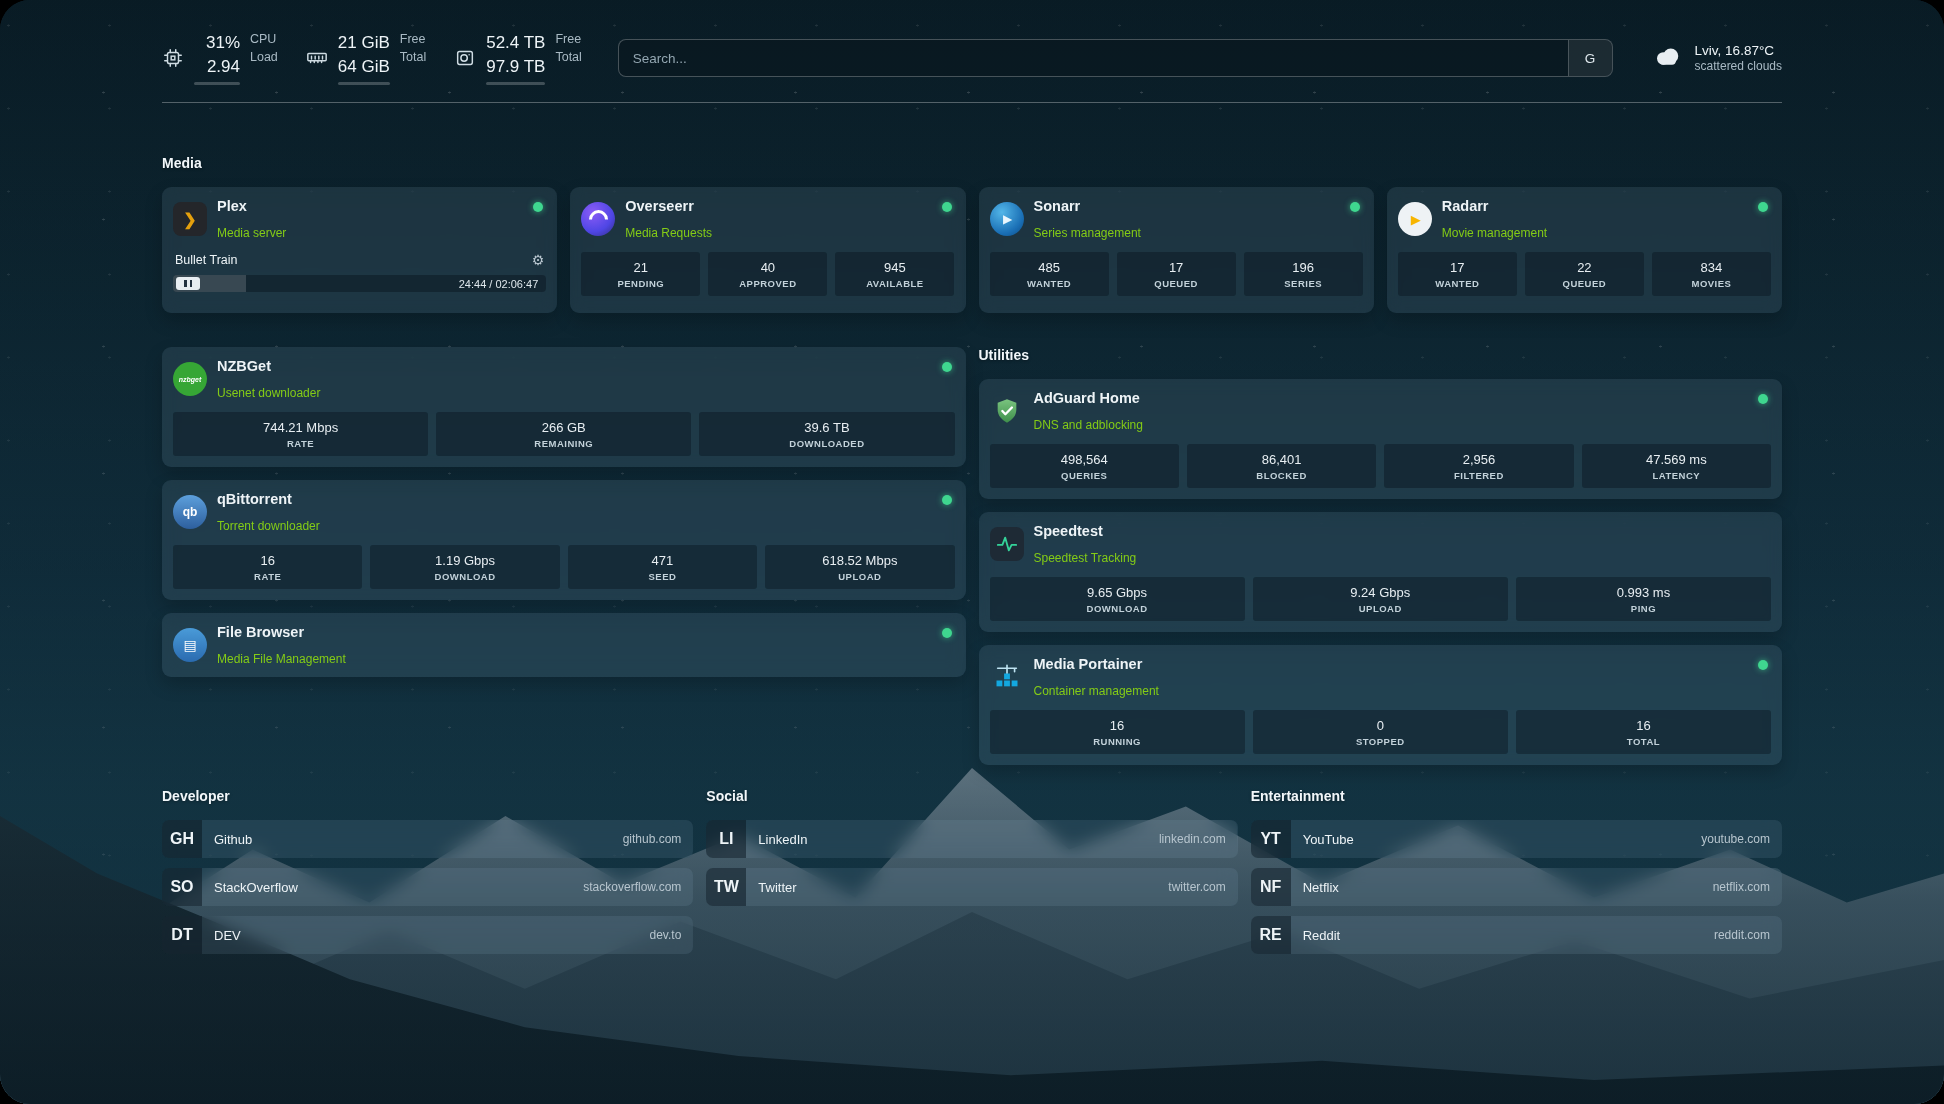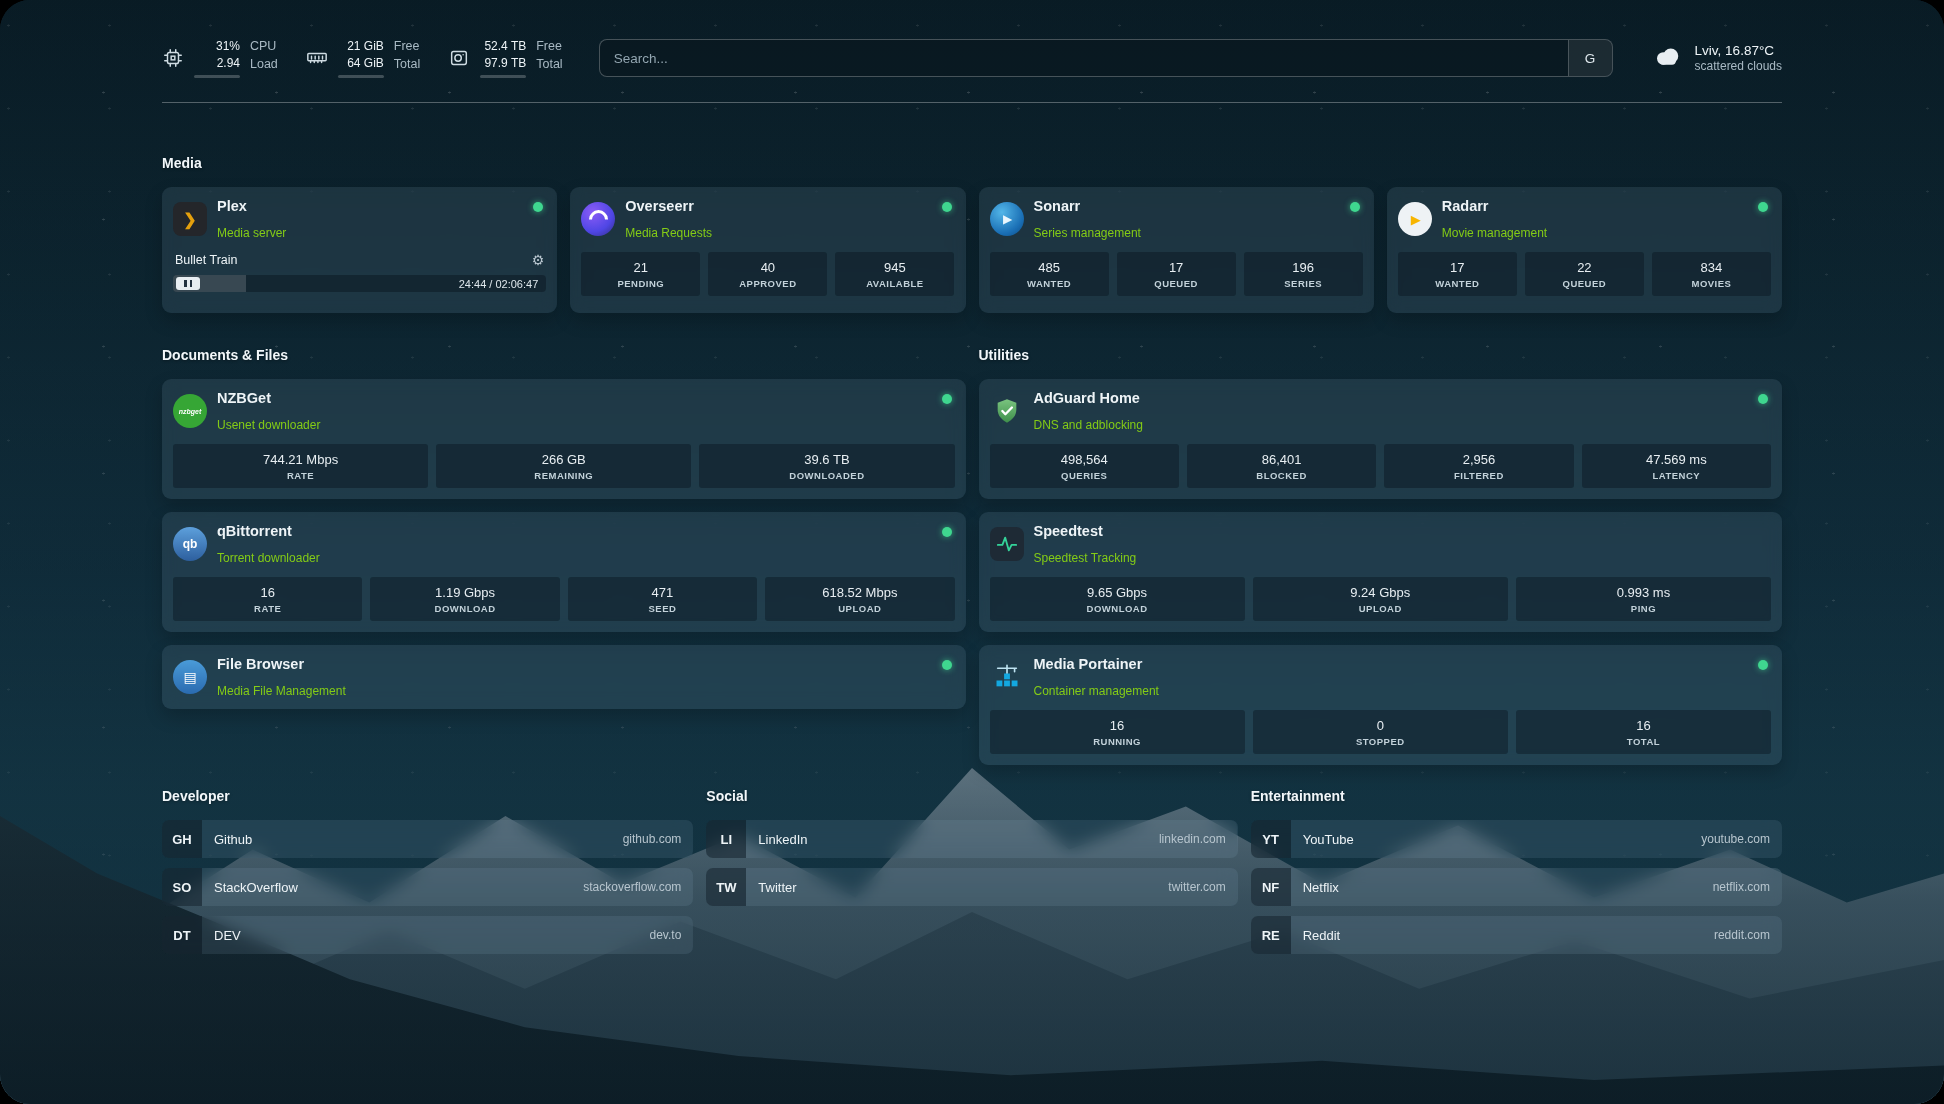--- a/index.html
+++ b/index.html
@@ -29,21 +29,21 @@
 
   
   .content{position:absolute;inset:0;padding:34px 162px 0;z-index:5;box-sizing:border-box;}
 
   
   .topbar{display:flex;align-items:center;gap:24px;height:48px;}
   .metrics{display:flex;gap:28px;align-items:center;}
   .metric{display:flex;gap:10px;align-items:center;}
   .m-icon svg{display:block;stroke:#cfdce3;fill:none;stroke-width:1.6;stroke-linecap:round;}
   .m-cols{display:flex;gap:10px;}
-  .m-nums{display:flex;flex-direction:column;font-size:12px;line-height:1.4;text-align:right;position:relative;padding-bottom:6px;min-width:46px;color:#eef4f7;}
+  .m-nums{display:flex;flex-direction:column;font-size:17px;line-height:1.4;text-align:right;position:relative;padding-bottom:6px;min-width:46px;color:#eef4f7;}
   .m-bar{position:absolute;bottom:0;left:0;right:0;height:3px;background:rgba(255,255,255,.22);border-radius:2px;overflow:hidden;}
   .m-fill{height:100%;background:#e8eef2;border-radius:2px;}
   .m-labels{display:flex;flex-direction:column;font-size:12.5px;line-height:1.4;color:#a9bac4;}
   .search{flex:1;display:flex;height:36px;background:rgba(10,22,30,.55);border:1px solid rgba(255,255,255,.25);border-radius:8px;overflow:hidden;margin:0 12px;align-items:stretch;}
   .search input{flex:1;background:transparent;border:0;color:#e8eef2;padding:0 14px;font-size:13.5px;outline:none;font-family:inherit;}
   .search input::placeholder{color:#93a6b1;}
   .search-btn{width:44px;background:rgba(255,255,255,.08);border:0;border-left:1px solid rgba(255,255,255,.2);color:#dfe8ed;font-size:13.5px;cursor:pointer;font-family:inherit;}
   .weather{display:flex;align-items:center;gap:10px;}
   .weather-loc{font-size:13.5px;}
   .weather-cond{font-size:12px;color:#a9bac4;margin-top:1px;}
@@ -100,21 +100,21 @@
   .np-bar{height:17px;background:rgba(8,20,28,.45);border-radius:4px;position:relative;display:flex;align-items:center;overflow:hidden;}
   .np-fill{position:absolute;left:0;top:0;bottom:0;background:rgba(255,255,255,.16);}
   .pause-btn{position:relative;margin-left:3px;width:24px;height:13px;background:#e8eef2;border-radius:3px;display:flex;align-items:center;justify-content:center;gap:3px;}
   .pause-btn i{width:2.5px;height:7px;background:#233240;display:block;}
   .np-time{margin-left:auto;position:relative;font-size:11px;padding-right:8px;color:#dfe8ed;}
 
   
   .bookmarks{display:grid;grid-template-columns:1fr 1fr 1fr;gap:13px;margin-top:23px;}
   .bm-list{display:flex;flex-direction:column;gap:10px;}
   .bm{display:flex;align-items:center;height:38px;background:rgba(158,192,210,.12);border-radius:7px;overflow:hidden;text-decoration:none;color:inherit;cursor:pointer;backdrop-filter:blur(8px);}
-  .bm-abbr{width:40px;align-self:stretch;background:rgba(8,20,28,.5);display:flex;align-items:center;justify-content:center;font-size:13px;font-weight:600;flex:none;}
+  .bm-abbr{width:40px;align-self:stretch;background:rgba(8,20,28,.5);display:flex;align-items:center;justify-content:center;font-size:16px;font-weight:600;flex:none;}
   .bm-name{margin-left:12px;font-size:13px;}
   .bm-url{margin-left:auto;margin-right:12px;font-size:12px;color:#b7c5ce;}
 </style>
 </head>
 <body>
 
 <div class="screen">
   <div class="bg">
     <div class="sky"></div>
     <div class="stars"></div>
@@ -315,21 +315,20 @@
                 <div class="stat-value">834</div>
                 <div class="stat-label">MOVIES</div>
               </div>
           </div>
         </div>
       </div>
     </section>
 
     <div class="two-col">
       <section>
-        <h2>Documents &amp; Files</h2>
         <div class="col-cards">
 
           <div class="card">
             <div class="card-head has-body">
               <span class="svc-icon nzbget-icon" data-glyph="nzbget"></span>
               <div class="svc-meta">
                 <div class="svc-name">NZBGet</div>
                 <div class="svc-sub">Usenet downloader</div>
               </div>
               <span class="dot"></span>

